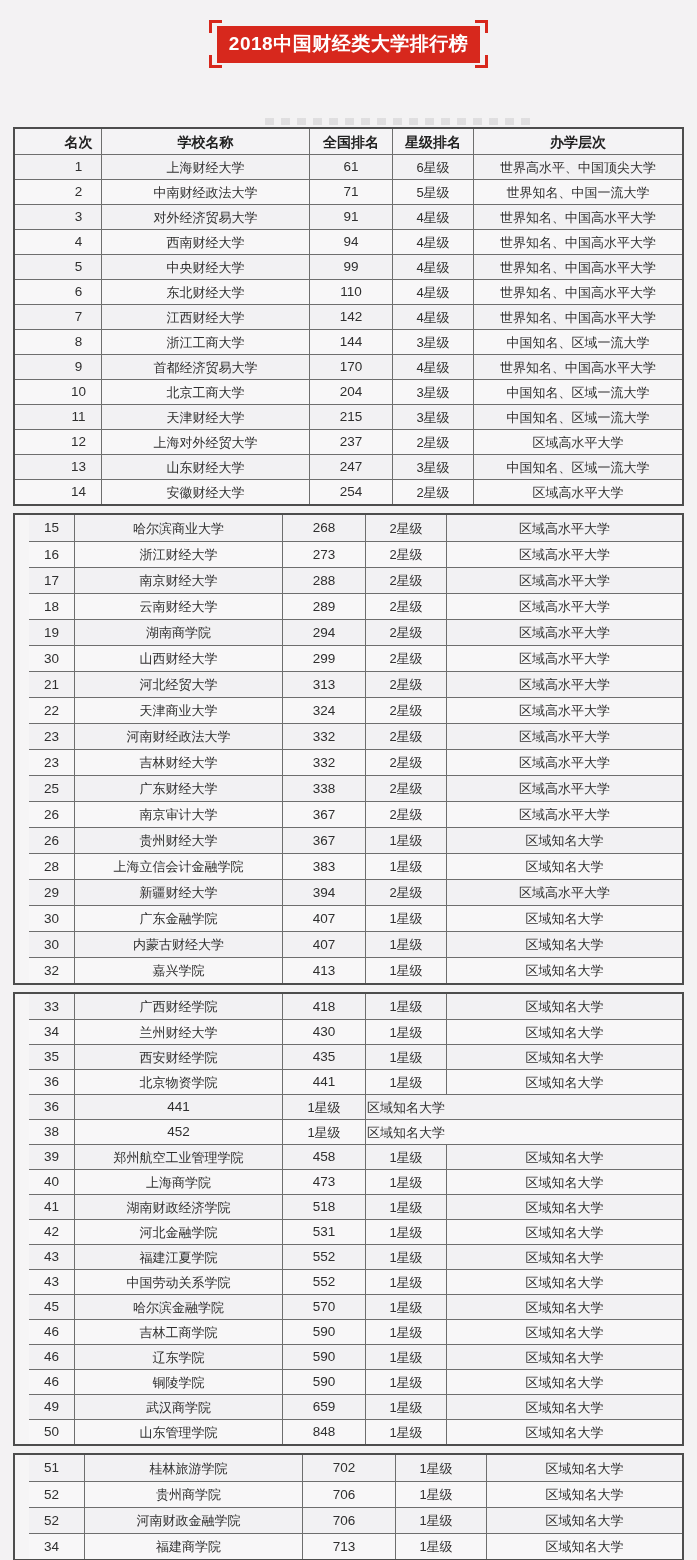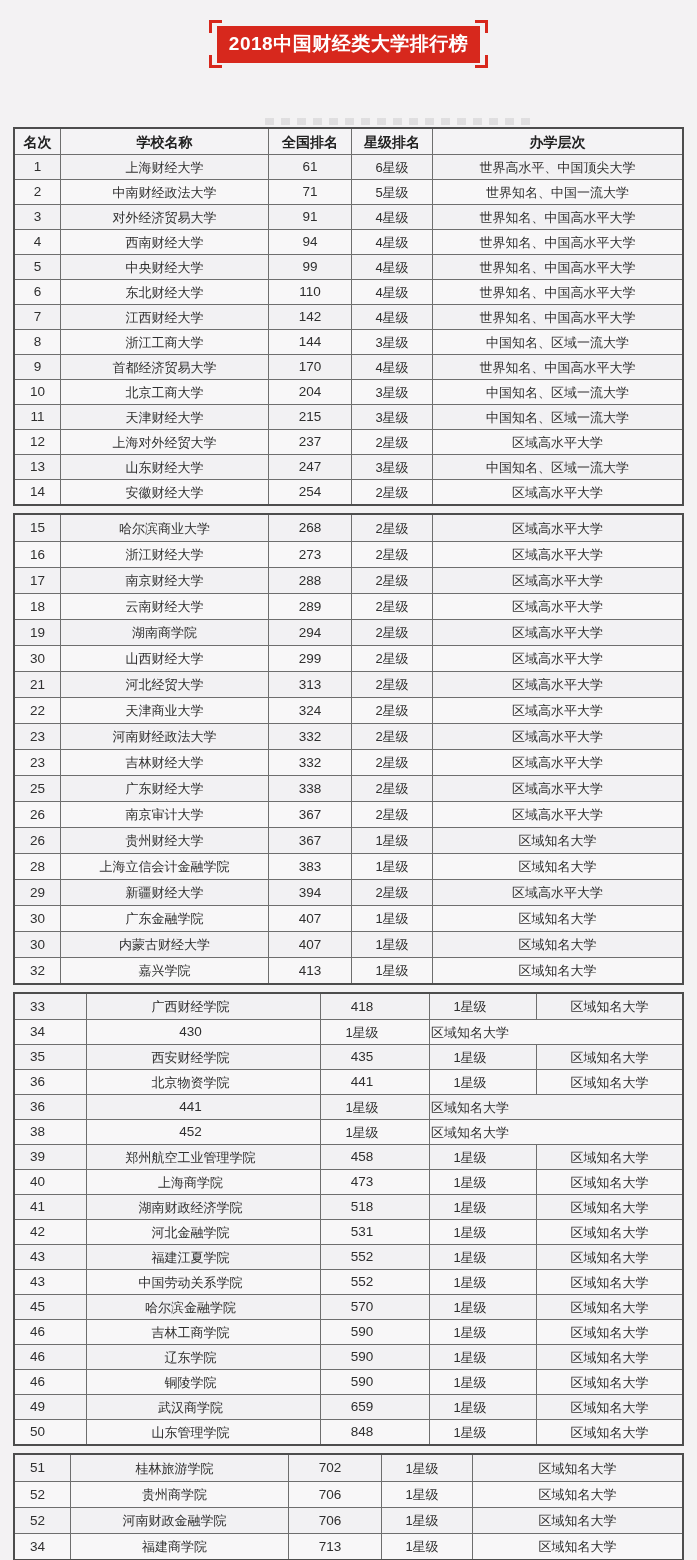--- a/index.html
+++ b/index.html
@@ -34,30 +34,30 @@
     background:repeating-linear-gradient(90deg,#c7c6c8 0 9px,transparent 9px 16px);
     opacity:0.45; overflow:hidden;
   }
 
   
   .table-area { position:absolute; top:127px; left:13px; width:671px; }
   .block {
     border:2px solid #4d4d4d;
     background:#f6f5f6;
   }
-  .block + .block { margin-top:7px; }
+  .block + .block { margin-top:7px;padding-left:14px; }
   .row {
     display:grid;
     grid-template-columns:45px 208px 83px 81px 1fr;
     align-items:stretch;
     height:25px;
   }
-  .b1 .row { height:25px; }
+  .b1 .row { height:25px;padding-left:41px; }
   .b2 .row { height:26px; }
-  .b3 .row { height:25px;gap:26px; }
+  .b3 .row { height:25px; }
   .b4 .row { height:26px;gap:10px; }
   .row + .row { border-top:1px solid #6e6e6e; }
   .cell {
     display:flex; align-items:center; justify-content:center;
     font-size:13px; line-height:1; overflow:hidden; white-space:nowrap;
   }
   .cell + .cell { border-left:1px solid #6e6e6e; }
   .row.header .cell { font-weight:bold; font-size:14px; color:#222; }
   .row.header { background:#f4f3f5; }
   .row.odd  { background:#f2f1f3; }
@@ -318,20 +318,21 @@
     <div class="block b3">
       <div class="row odd">
         <div class="cell c0">33</div>
         <div class="cell c1">广西财经学院</div>
         <div class="cell c2">418</div>
         <div class="cell c3">1星级</div>
         <div class="cell c4">区域知名大学</div>
       </div>
       <div class="row even">
         <div class="cell c0">34</div>
+        <div class="cell c1">兰州财经大学</div>
         <div class="cell c2">430</div>
         <div class="cell c3">1星级</div>
         <div class="cell c4">区域知名大学</div>
       </div>
       <div class="row odd">
         <div class="cell c0">35</div>
         <div class="cell c1">西安财经学院</div>
         <div class="cell c2">435</div>
         <div class="cell c3">1星级</div>
         <div class="cell c4">区域知名大学</div>

